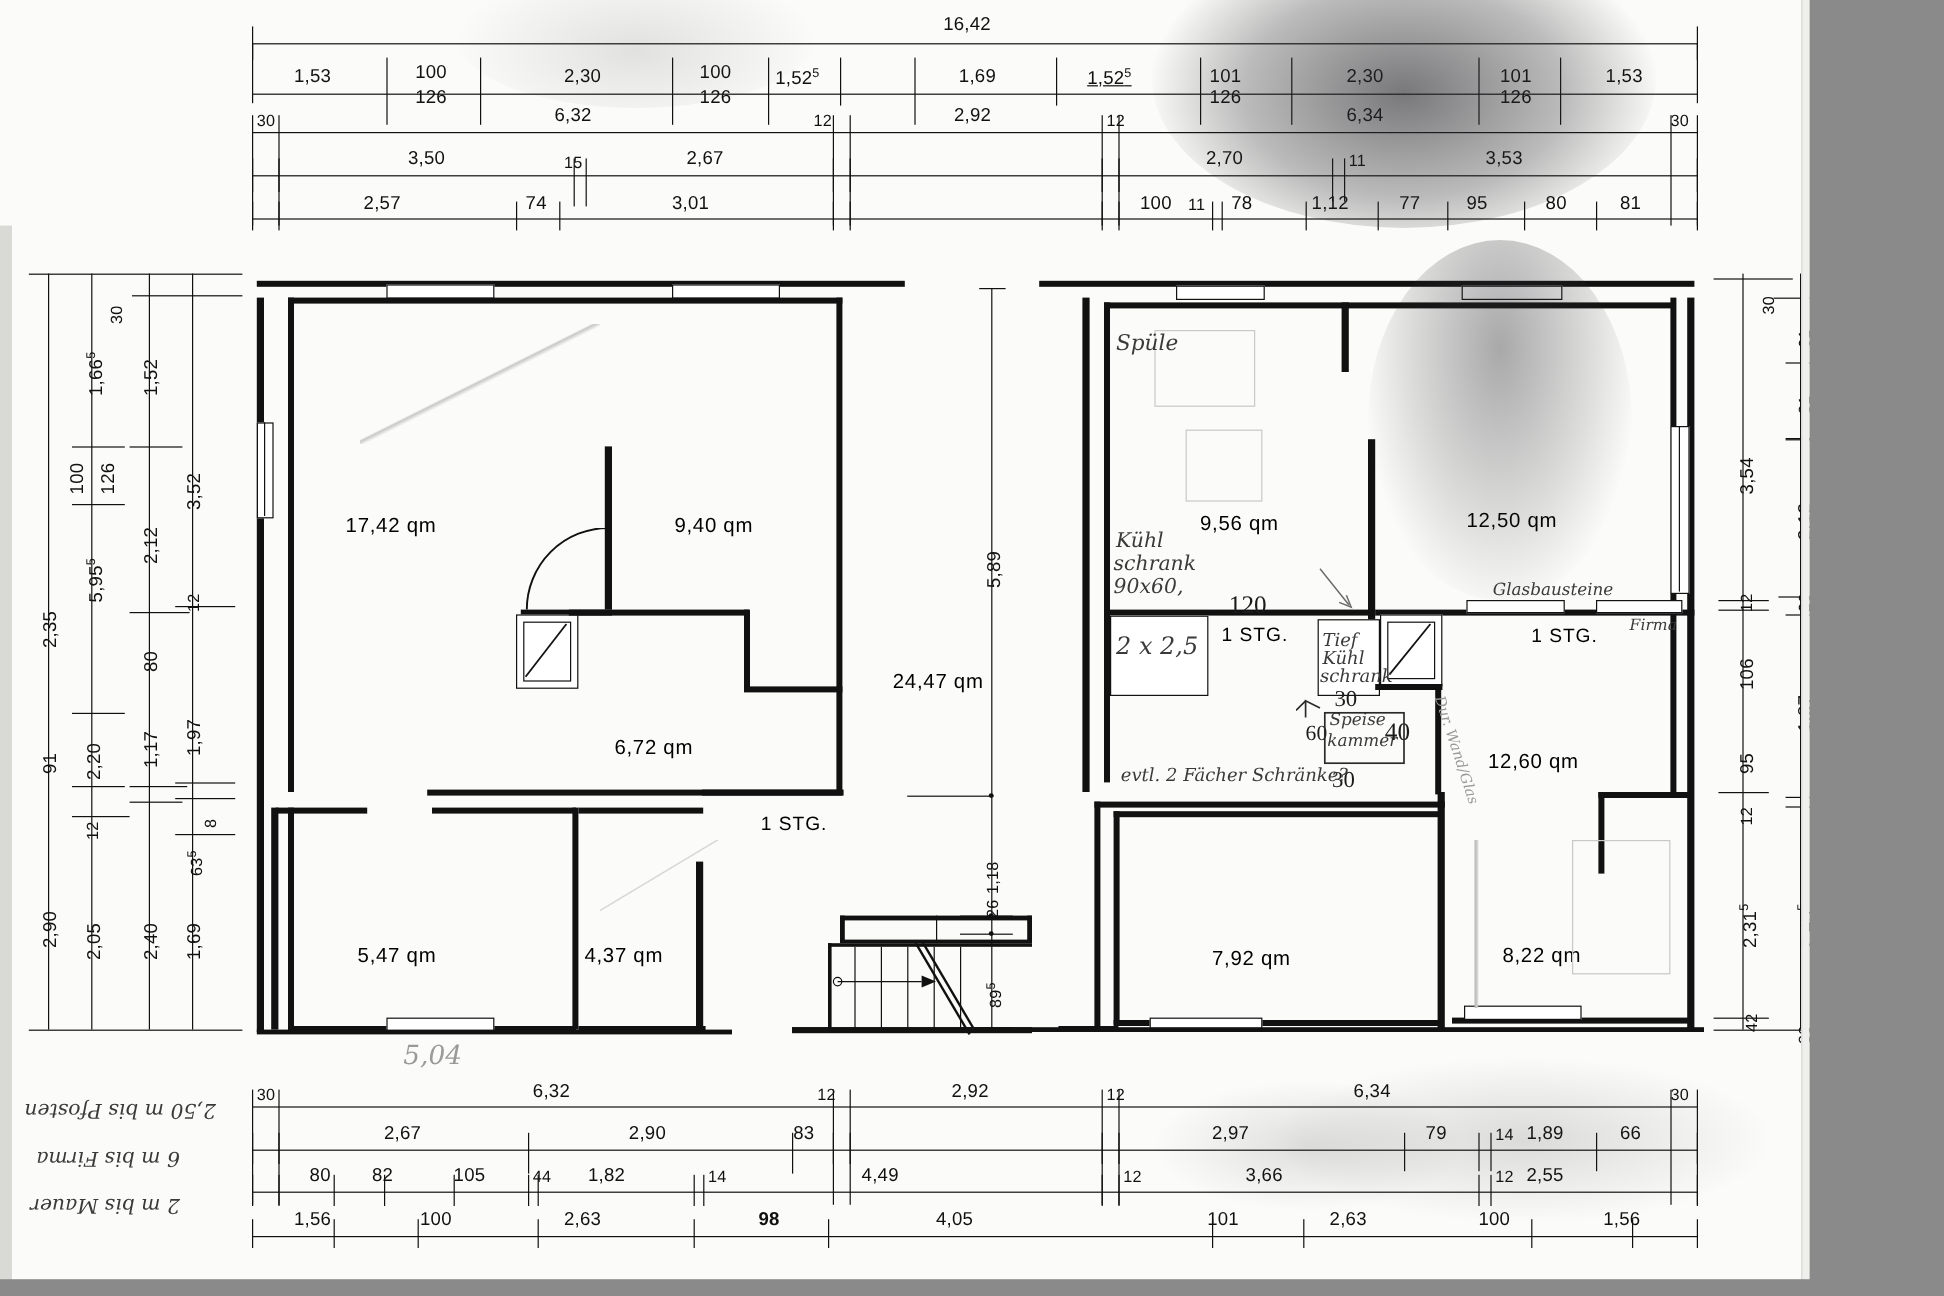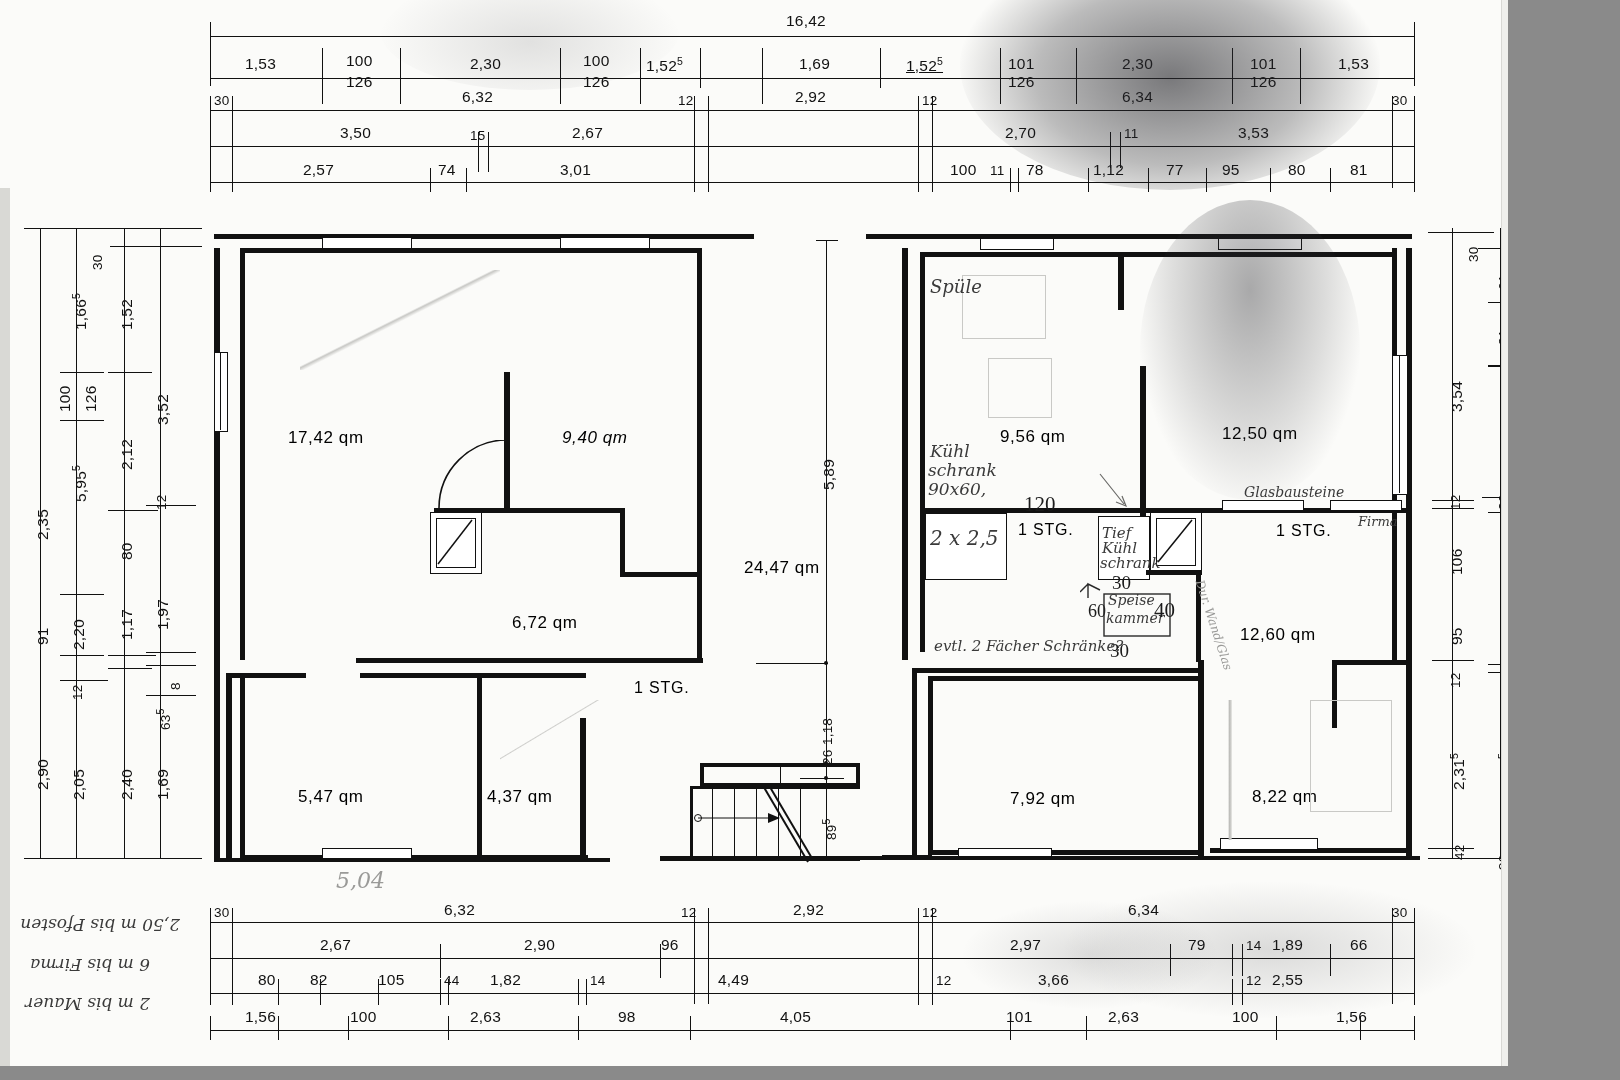--- a/index.html
+++ b/index.html
@@ -318,21 +318,21 @@
     <div class="wall" style="left:240px;top:855px;width:240px;height:5px;"></div>
     <div class="wall" style="left:477px;top:673px;width:5px;height:185px;"></div>
     <div class="wall" style="left:482px;top:673px;width:104px;height:5px;"></div>
     <div class="wall" style="left:482px;top:855px;width:106px;height:5px;"></div>
     <div class="wall" style="left:580px;top:718px;width:6px;height:142px;"></div>
 
     <div class="thin" style="left:322px;top:848px;width:88px;height:10px;"></div>
     <div class="wall" style="left:214px;top:858px;width:396px;height:4px;"></div>
 
     <div class="area" style="left:288px;top:428px;">17,42  qm</div>
-    <div class="area" style="left:562px;top:428px;font-style:italic;">9,40  qm</div>
+    <div class="area" style="left:562px;top:428px;">9,40  qm</div>
     <div class="area" style="left:512px;top:613px;">6,72  qm</div>
     <div class="area" style="left:298px;top:787px;">5,47  qm</div>
     <div class="area" style="left:487px;top:787px;">4,37  qm</div>
     <div class="stg" style="left:634px;top:679px;">1 STG.</div>
 
     <div class="ghost" style="left:300px;top:270px;width:200px;height:100px;border:none;
          background:linear-gradient(to bottom right,transparent 48%,#c8c8c5 49%,transparent 51%);"></div>
     <div class="ghost" style="left:500px;top:700px;width:100px;height:60px;border:none;
          background:linear-gradient(to bottom right,transparent 48%,#cfcfcc 49%,transparent 50%);"></div>
     <div class="hw pencil" style="left:336px;top:868px;font-size:22px;">5,04</div>
@@ -497,21 +497,21 @@
     <div class="vt" style="left:708px;top:944px;height:26px;"></div>
     <div class="vt" style="left:918px;top:944px;height:26px;"></div>
     <div class="vt" style="left:932px;top:944px;height:26px;"></div>
     <div class="vt" style="left:1170px;top:944px;height:32px;"></div>
     <div class="vt" style="left:1232px;top:944px;height:32px;"></div>
     <div class="vt" style="left:1242px;top:944px;height:32px;"></div>
     <div class="vt" style="left:1330px;top:944px;height:32px;"></div>
     <div class="vt" style="left:1414px;top:944px;height:26px;"></div>
     <div class="dim" style="left:320px;top:936px;">2,67</div>
     <div class="dim" style="left:524px;top:936px;">2,90</div>
-    <div class="dim" style="left:661px;top:936px;">96</div>
+    <div class="dim" style="left:661px;top:936px;">83</div>
     <div class="dim" style="left:1010px;top:936px;">2,97</div>
     <div class="dim" style="left:1188px;top:936px;">79</div>
     <div class="dim sm" style="left:1246px;top:938px;">14</div>
     <div class="dim" style="left:1272px;top:936px;">1,89</div>
     <div class="dim" style="left:1350px;top:936px;">66</div>
 
     <div class="hd" style="left:210px;top:993px;width:1205px;"></div>
     <div class="vt" style="left:210px;top:979px;height:26px;"></div>
     <div class="vt" style="left:232px;top:979px;height:26px;"></div>
     <div class="vt" style="left:278px;top:979px;height:26px;"></div>
@@ -546,21 +546,21 @@
     <div class="vt" style="left:578px;top:1016px;height:24px;"></div>
     <div class="vt" style="left:690px;top:1016px;height:24px;"></div>
     <div class="vt" style="left:1010px;top:1016px;height:24px;"></div>
     <div class="vt" style="left:1086px;top:1016px;height:24px;"></div>
     <div class="vt" style="left:1276px;top:1016px;height:24px;"></div>
     <div class="vt" style="left:1360px;top:1016px;height:24px;"></div>
     <div class="vt" style="left:1414px;top:1016px;height:24px;"></div>
     <div class="dim" style="left:245px;top:1008px;">1,56</div>
     <div class="dim" style="left:350px;top:1008px;">100</div>
     <div class="dim" style="left:470px;top:1008px;">2,63</div>
-    <div class="dim" style="left:618px;top:1008px;">98</div>
+    <div class="dim" style="left:632px;top:1008px;font-weight:bold;">98</div>
     <div class="dim" style="left:780px;top:1008px;">4,05</div>
     <div class="dim" style="left:1006px;top:1008px;">101</div>
     <div class="dim" style="left:1108px;top:1008px;">2,63</div>
     <div class="dim" style="left:1232px;top:1008px;">100</div>
     <div class="dim" style="left:1336px;top:1008px;">1,56</div>
   </div>
 
   <div class="smudge" id="sm1"></div>
   <div class="smudge" id="sm2"></div>
   <div class="smudge" id="sm3"></div>

